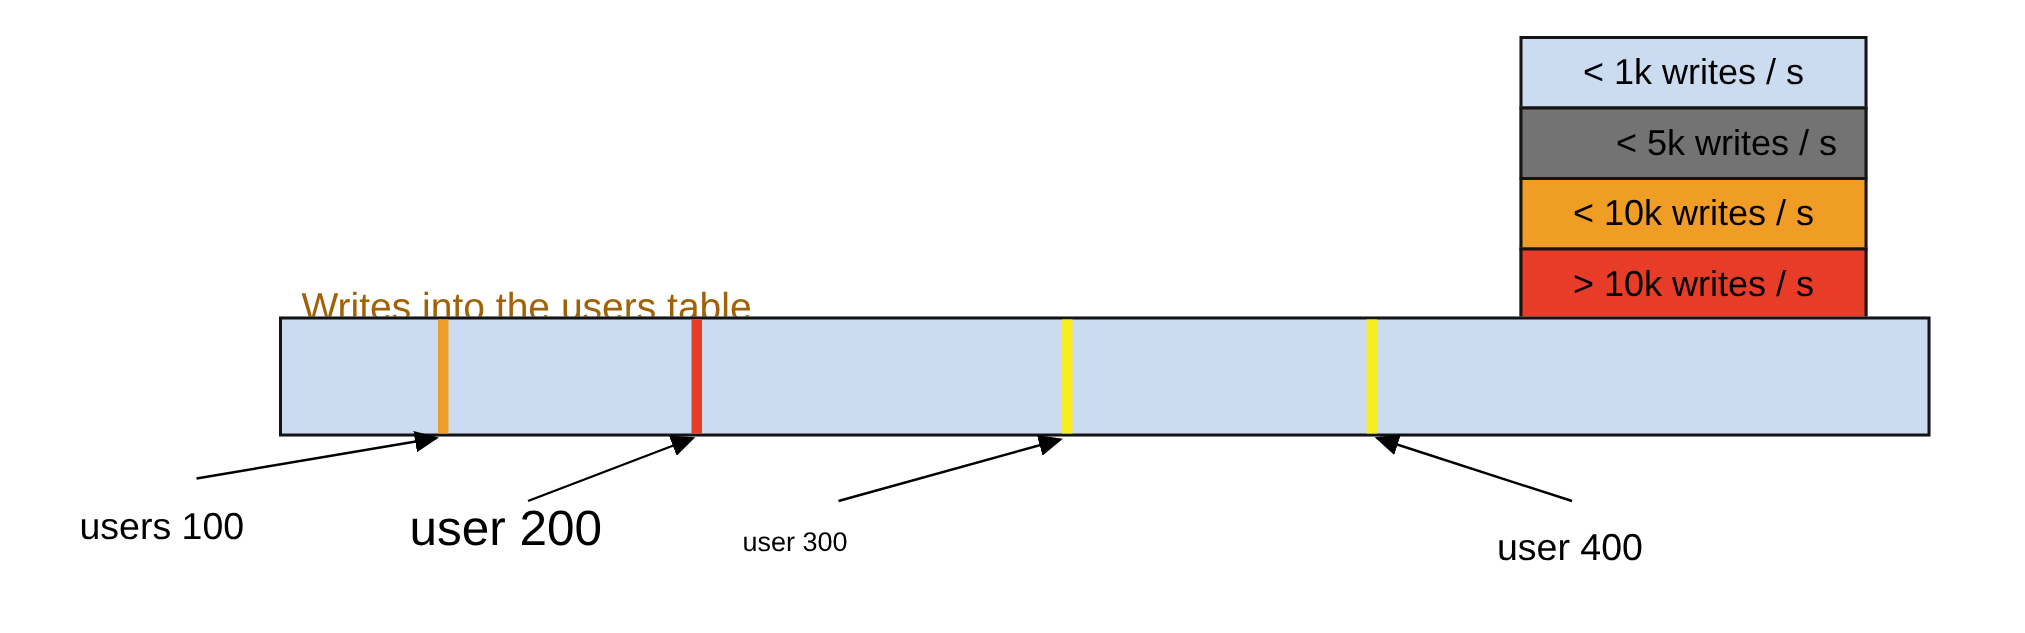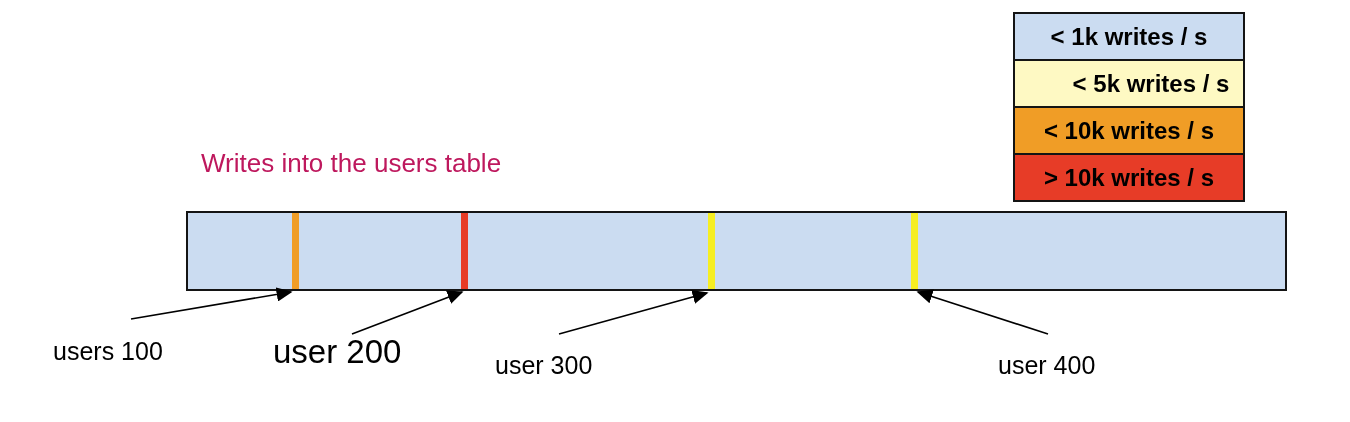--- a/index.html
+++ b/index.html
@@ -8,22 +8,23 @@
     background: #ffffff;
     font-family: "Liberation Sans", sans-serif;
   }
   #canvas {
     position: relative;
     overflow: hidden;
     background: #ffffff;
   }
   .diagram-title {
     position: absolute;
-    color: #be185d;
+    color: #a16207;
     white-space: nowrap;
+    margin-top: 41px;
   }
   #legend {
     position: absolute;
     box-sizing: border-box;
   }
   .legend-row {
     position: absolute;
     left: 0;
     width: 100%;
     box-sizing: border-box;
@@ -54,25 +55,25 @@
     left: 0;
     top: 0;
     pointer-events: none;
   }
 </style>
 </head>
 <body>
 
 <div id="canvas" style="width: 1350px; height: 422px; background: rgb(255, 255, 255);">
   <div class="diagram-title" style="left: 201px; top: 148px; font-size: 26px;">Writes into the users table</div>
-  <div id="legend" style="left: 1013px; top: 12px; width: 232px; height: 178px; font-weight: bold;">
+  <div id="legend" style="left: 1013px; top: 24px; width: 232px; height: 178px;">
       <div class="legend-row" style="top: 0px; height: 49px; background: rgb(203, 220, 241); border-color: rgb(20, 20, 20);">
         <span style="font-size: 24px;">&lt; 1k writes / s</span>
       </div>
-      <div class="legend-row" style="top: 47px; height: 49px; background: #fef9c3; border-color: rgb(20, 20, 20); padding-left: 44px;">
+      <div class="legend-row" style="top: 47px; height: 49px; background: #737373; border-color: rgb(20, 20, 20); padding-left: 44px;">
         <span style="font-size: 24px;">&lt; 5k writes / s</span>
       </div>
       <div class="legend-row" style="top: 94px; height: 49px; background: rgb(240, 157, 38); border-color: rgb(20, 20, 20);">
         <span style="font-size: 24px; text-align: right;">&lt; 10k writes / s</span>
       </div>
       <div class="legend-row" style="top: 141px; height: 49px; background: rgb(231, 60, 39); border-color: rgb(20, 20, 20); justify-content: center;">
         <span style="font-size: 24px;">&gt; 10k writes / s</span>
       </div>
     </div>
   <div id="bar" style="left: 186px; top: 211px; width: 1101px; height: 80px; background: rgb(203, 220, 241); border-color: rgb(20, 20, 20);">
@@ -88,16 +89,16 @@
         </marker>
       </defs>
       <line x1="131" y1="319" x2="291" y2="292" stroke="#000000" stroke-width="1.6" marker-end="url(#arrowhead)"></line>
       <line x1="352" y1="334" x2="462" y2="292" stroke="#000000" stroke-width="1.6" marker-end="url(#arrowhead)"></line>
       <line x1="559" y1="334" x2="707" y2="293" stroke="#000000" stroke-width="1.6" marker-end="url(#arrowhead)"></line>
       <line x1="1048" y1="334" x2="918" y2="292" stroke="#000000" stroke-width="1.6" marker-end="url(#arrowhead)"></line>
     </svg>
   <div id="labels">
       <div class="user-label" style="left: 53px; top: 337px; font-size: 25px;">users 100</div>
       <div class="user-label" style="left: 273px; top: 333px; font-size: 33px; text-align: right;">user 200</div>
-      <div class="user-label" style="left: 495px; top: 351px; font-size: 25px;">user 300</div>
+      <div class="user-label" style="left: 495px; top: 351px; font-size: 18px;">user 300</div>
       <div class="user-label" style="left: 968px; top: 351px; font-size: 25px; margin-left: 30px;">user 400</div>
     </div>
 </div>
 
 </body></html>

